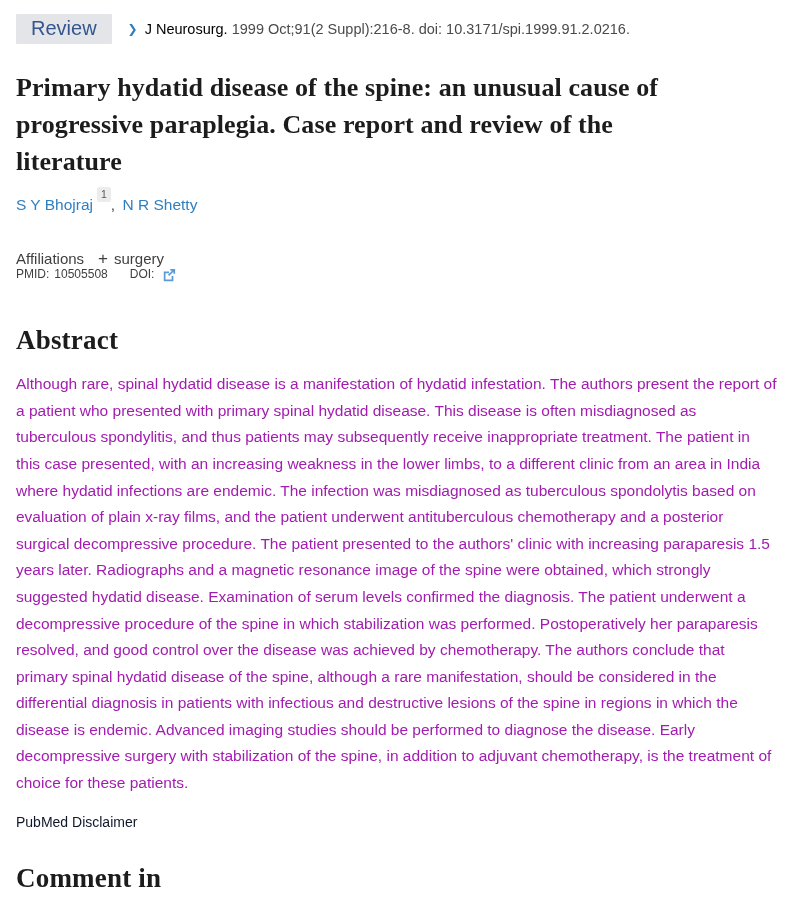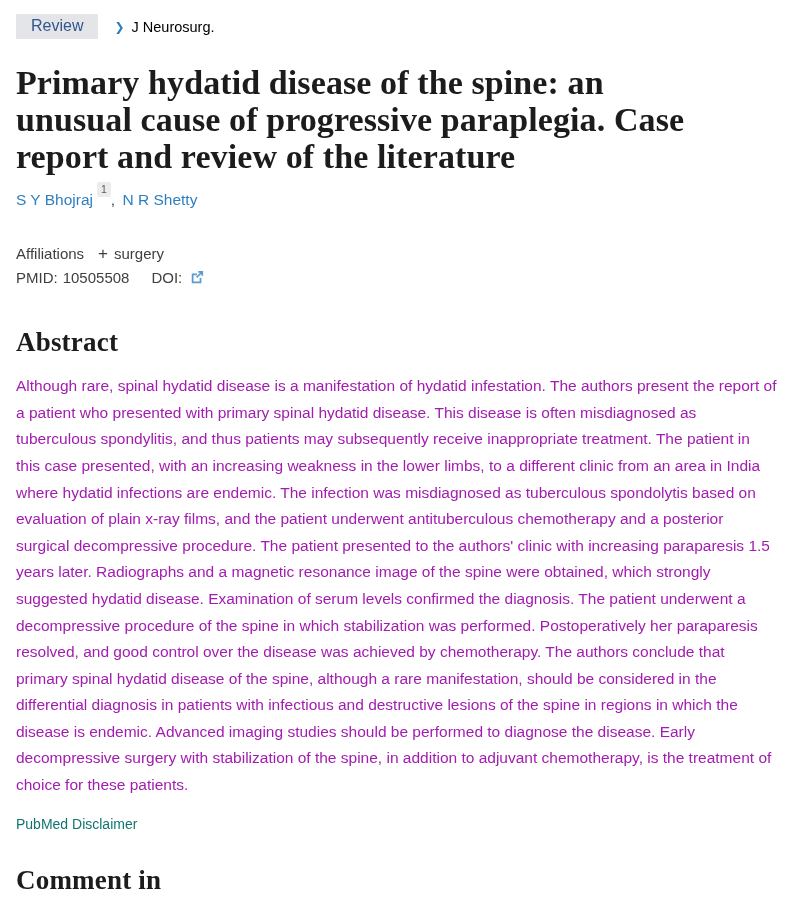--- a/index.html
+++ b/index.html
@@ -15,40 +15,40 @@
   .top-row {
     display: flex;
     align-items: center;
     margin-top: 0;
     font-size: 14.5px;
   }
   .pub-type-badge {
     background: #e4e5e9;
     color: #33568c;
     padding: 3px 15px 4px 15px;
-    font-size: 16px;
+    font-size: 20px;
     border-radius: 1px;
     margin-right: 16px;
     white-space: nowrap;
   }
   .chevron {
     color: #2e7fc1;
     font-size: 12px;
     font-weight: bold;
     margin-right: 7px;
     line-height: 1;
   }
   .journal-link { color: #000000; }
   .citation-rest { color: #4a4a4a; white-space: pre; }
 
   
   .article-title {
     font-family: "Liberation Serif", "DejaVu Serif", serif;
     font-weight: 700;
-    font-size: 34px;
+    font-size: 26px;
     line-height: 37px;
     color: #1c1c1c;
     max-width: 705px;
     margin-top: 25px;
     letter-spacing: 0.1px;
   }
 
   
   .authors-line {
     margin-top: 14px;
@@ -85,25 +85,24 @@
   }
   .plus-icon {
     font-size: 17px;
     line-height: 1;
     margin-right: 6px;
     color: #3f3f3f;
   }
 
   
   .ids-line {
-    margin-top: 7px;
-    font-size: 15px;
+    font-size: 12px;
     color: #3f3f3f;
     display: flex;
-    align-items: center;
+    align-items: flex-start;
   }
   .id-label { margin-right: 5px; }
   .pmid-value { margin-right: 22px; }
   .doi-link { color: #2e7fc1; }
   .ext-link-icon {
     display: inline-block;
     margin-left: 3px;
     position: relative;
     top: 1px;
   }
@@ -122,37 +121,38 @@
     font-size: 15.5px;
     line-height: 26.6px;
     color: #a21caf;
     max-width: 775px;
   }
 
   .disclaimer-link {
     display: inline-block;
     margin-top: 17px;
     font-size: 14px;
-    color: #0f766e;
+    color: #0f172a;
   }
 
   .comment-heading {
     margin-top: 32px;
   }
 </style>
 </head>
 <body>
 
 
 
 
 <div class="top-row">
   <span class="pub-type-badge">Review</span>
   <span class="chevron">❯</span>
   <a class="journal-link">J Neurosurg.</a>
+  <span class="citation-rest"> 1999 Oct;91(2 Suppl):216-8. doi: 10.3171/spi.1999.91.2.0216.</span>
 </div>
 
 
 <h1 class="article-title">Primary hydatid disease of the spine: an unusual cause of progressive paraplegia. Case report and review of the literature</h1>
 
 
 <div class="authors-line">
   <a class="author-link">S Y Bhojraj</a><sup class="aff-sup">1</sup><span class="author-sep">,</span>
   <a class="author-link">N R Shetty</a>
 </div>

